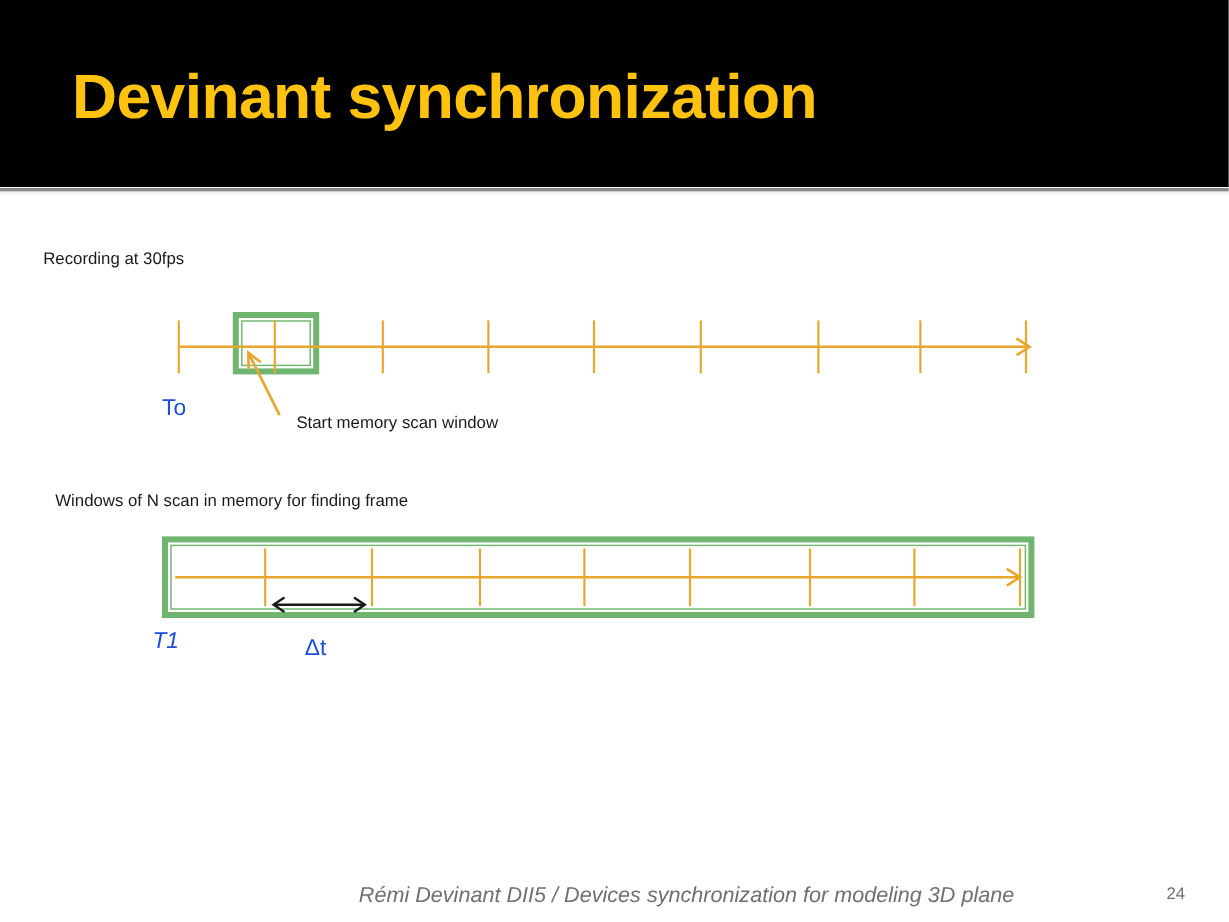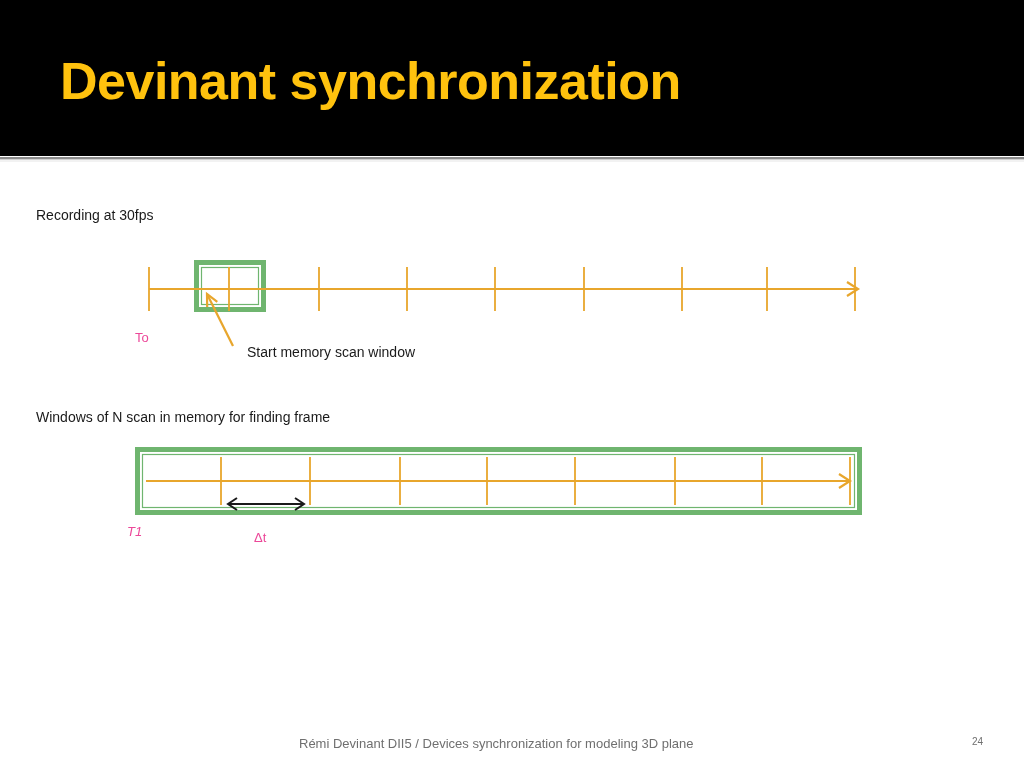--- a/index.html
+++ b/index.html
@@ -52,56 +52,57 @@
 
   
   .caption {
     position: absolute;
     font-size: 14px;
     color: #1a1a1a;
     white-space: nowrap;
   }
   .tick-label {
     position: absolute;
-    font-size: 13px;
-    color: #ec4899;
+    font-size: 19px;
+    color: #1d4ed8;
     white-space: nowrap;
   }
 
   #caption-recording { left: 36px; top: 207px; }
-  #caption-windows   { left: 36px; top: 409px; }
+  #caption-windows   { left: 46px; top: 409px; }
   #caption-startmem  { left: 247px; top: 344px; }
   #label-t0          { left: 135px; top: 330px; }
   #label-t1          { left: 127px; top: 524px; font-style: italic; }
   #label-dt          { left: 254px; top: 530px; text-align: right; }
 
   
   .svg-layer {
     position: absolute;
     left: 0;
     top: 0;
     width: 1024px;
     height: 768px;
     pointer-events: none;
   }
 
   
   #footer-text {
     position: absolute;
     left: 299px;
     top: 736px;
-    font-size: 13px;
+    font-size: 18px;
     color: #6f6f6f;
     white-space: nowrap;
+    font-style: italic;
   }
   #footer-page {
     position: absolute;
     left: 972px;
     top: 736px;
-    font-size: 10px;
+    font-size: 14px;
     color: #6f6f6f;
     white-space: nowrap;
   }
 </style>
 </head>
 <body>
 
 <div id="title-bar"></div>
 <div id="slide-title">Devinant synchronization</div>
 <div id="title-divider"></div>

